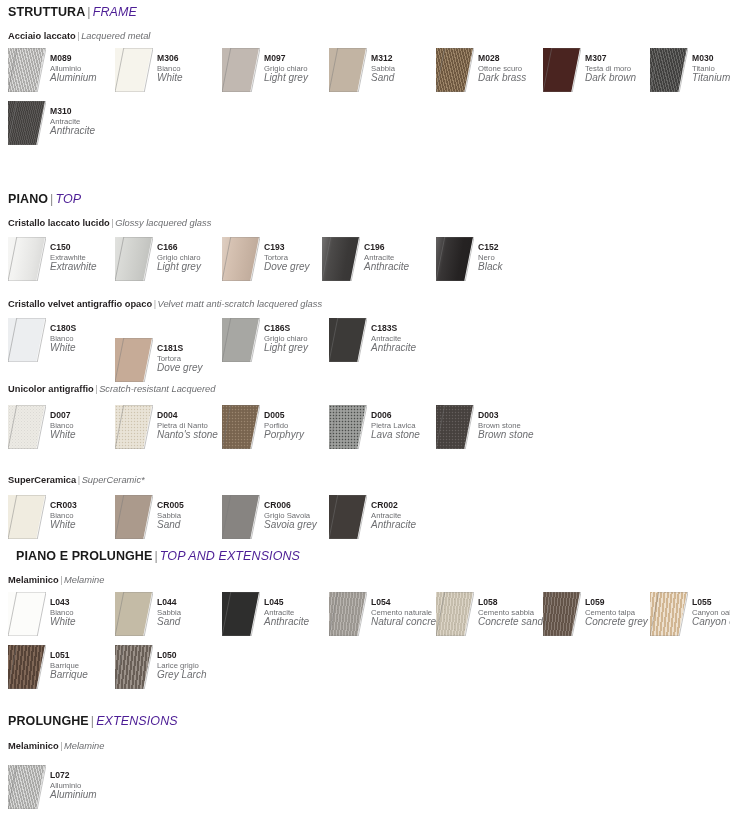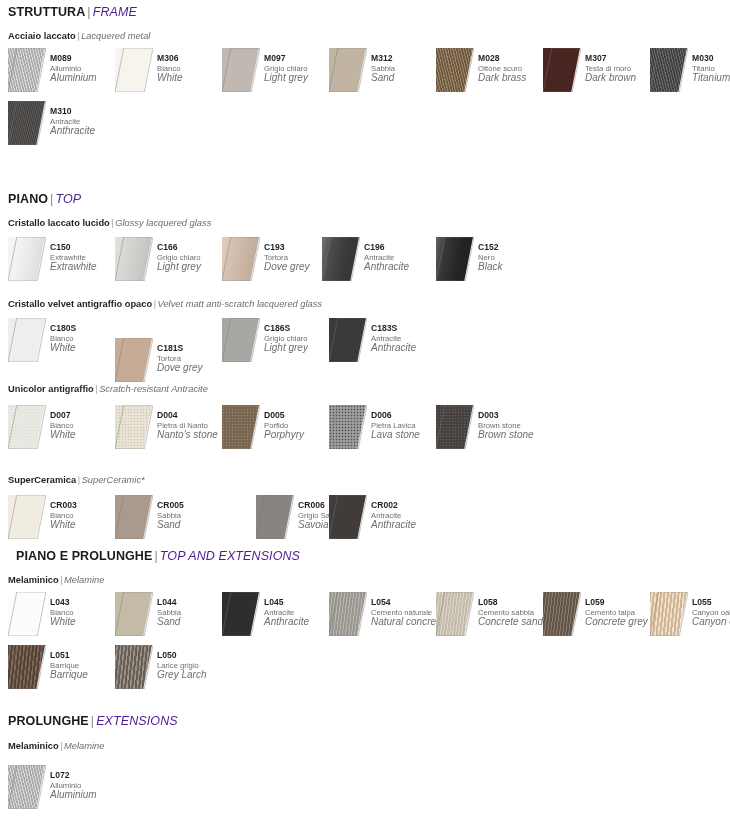--- a/index.html
+++ b/index.html
@@ -347,21 +347,21 @@
         <svg class="edge" viewBox="0 0 38 44" preserveAspectRatio="none">
           <polygon points="8.74,0 38,0 29.26,44 0,44" fill="none" stroke="rgba(120,120,120,0.55)" stroke-width="0.8"></polygon>
         </svg>
       </div>
       <div class="labels">
         <div class="code">C183S</div>
         <div class="name-it">Antracite</div>
         <div class="name-en">Anthracite</div>
       </div>
     </div>
-    <div class="sub-title" style="left: 8px; top: 385px;"><span class="it">Unicolor antigraffio</span><span class="sep">|</span><span class="en">Scratch-resistant Antracite</span></div>
+    <div class="sub-title" style="left: 8px; top: 385px;"><span class="it">Unicolor antigraffio</span><span class="sep">|</span><span class="en">Scratch-resistant Lacquered</span></div>
     <div class="swatch-item" style="left: 8px; top: 405px;">
       <div class="chip">
         <div class="para" style="background: radial-gradient(rgba(0, 0, 0, 0.07) 18%, transparent 19%) 0px 0px / 3px 3px, radial-gradient(rgba(0, 0, 0, 0.05) 18%, transparent 19%) 1.5px 1.5px / 3px 3px, rgb(236, 234, 228);"></div>
         <svg class="edge" viewBox="0 0 38 44" preserveAspectRatio="none">
           <polygon points="8.74,0 38,0 29.26,44 0,44" fill="none" stroke="rgba(120,120,120,0.55)" stroke-width="0.8"></polygon>
         </svg>
       </div>
       <div class="labels">
         <div class="code">D007</div>
         <div class="name-it">Bianco</div>
@@ -440,21 +440,21 @@
         <svg class="edge" viewBox="0 0 38 44" preserveAspectRatio="none">
           <polygon points="8.74,0 38,0 29.26,44 0,44" fill="none" stroke="rgba(120,120,120,0.55)" stroke-width="0.8"></polygon>
         </svg>
       </div>
       <div class="labels">
         <div class="code">CR005</div>
         <div class="name-it">Sabbia</div>
         <div class="name-en">Sand</div>
       </div>
     </div>
-    <div class="swatch-item" style="left: 222px; top: 495px; margin-left: 34px;">
+    <div class="swatch-item" style="left: 222px; top: 495px;">
       <div class="chip">
         <div class="para" style="background: radial-gradient(rgba(255, 255, 255, 0.18) 22%, transparent 23%) 0px 0px / 4px 4px, radial-gradient(rgba(0, 0, 0, 0.12) 20%, transparent 21%) 2px 2px / 4px 4px, rgb(135, 132, 129);"></div>
         <svg class="edge" viewBox="0 0 38 44" preserveAspectRatio="none">
           <polygon points="8.74,0 38,0 29.26,44 0,44" fill="none" stroke="rgba(120,120,120,0.55)" stroke-width="0.8"></polygon>
         </svg>
       </div>
       <div class="labels">
         <div class="code">CR006</div>
         <div class="name-it">Grigio Savoia</div>
         <div class="name-en">Savoia grey</div>

